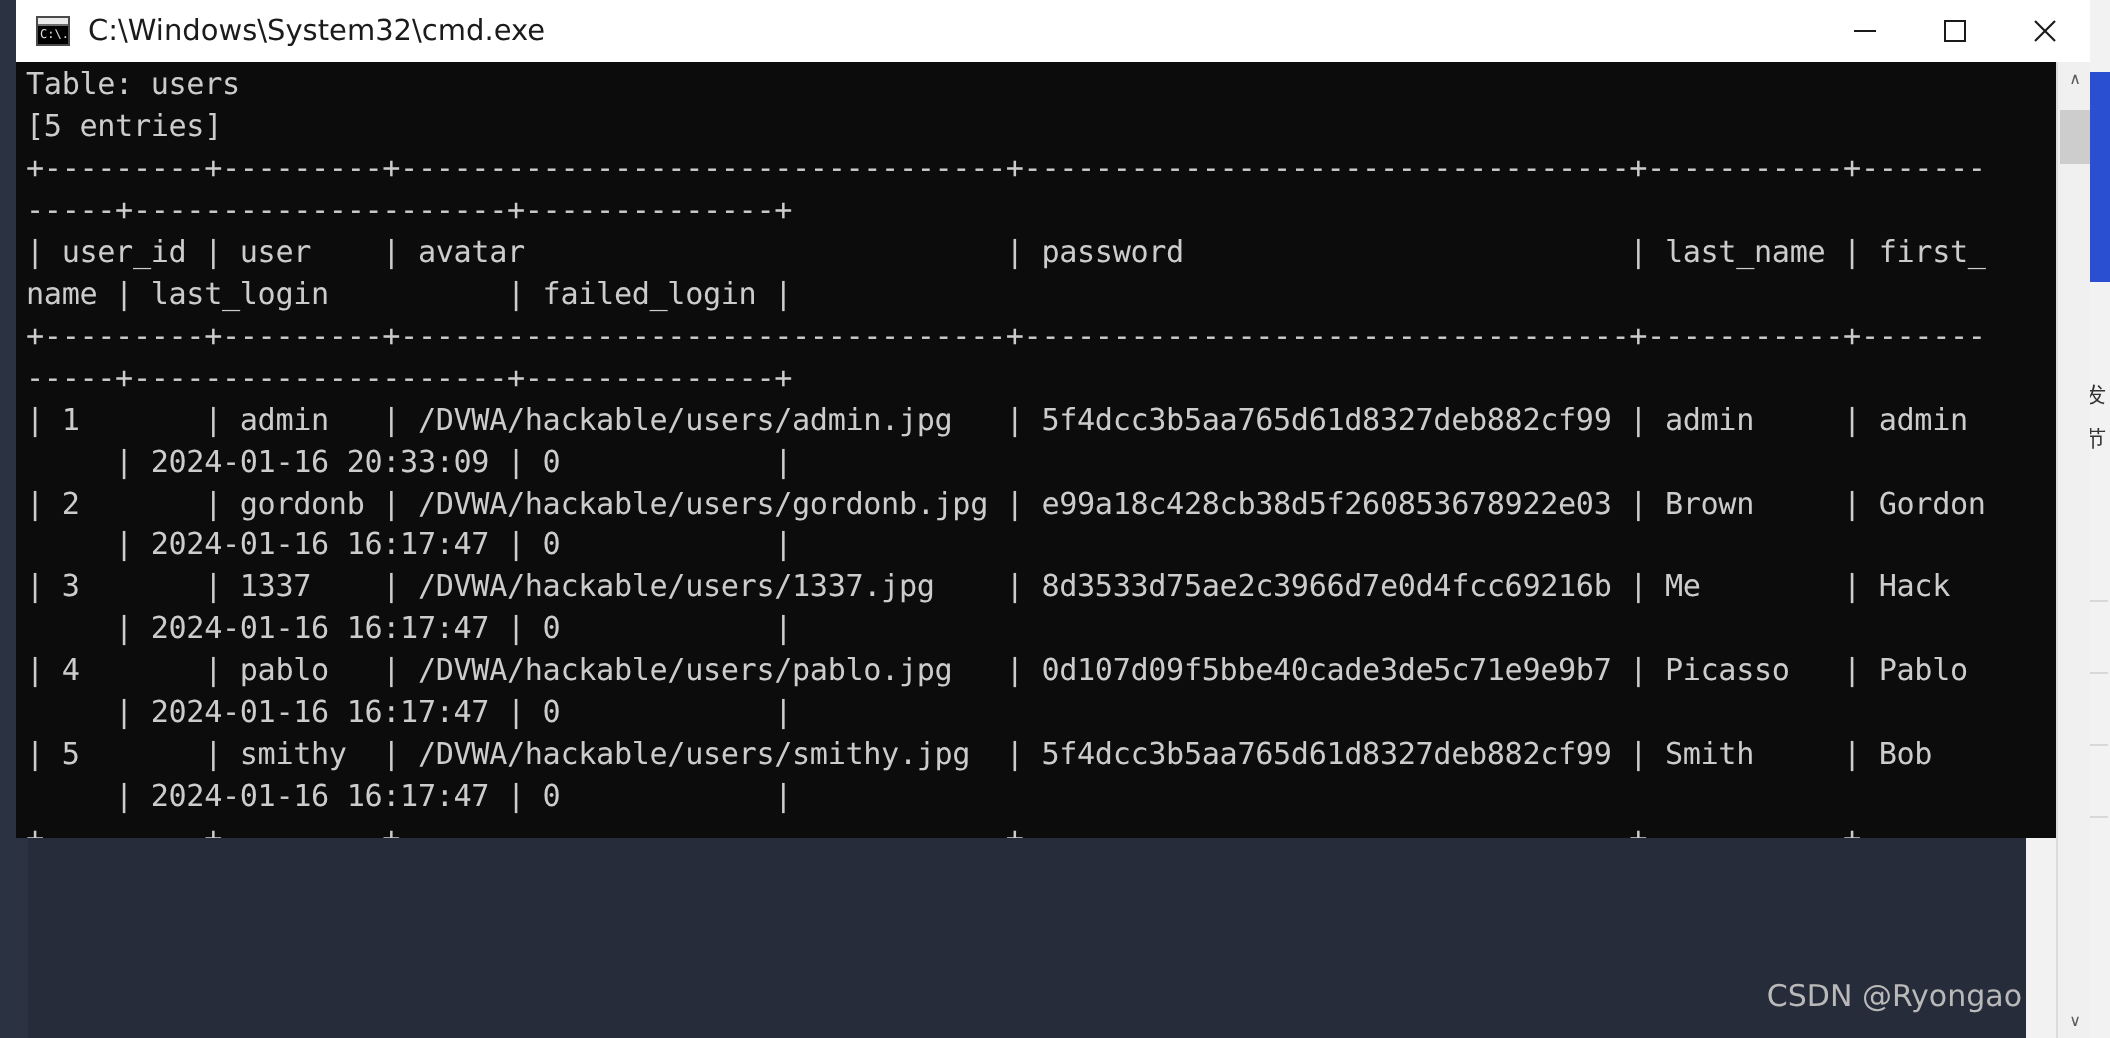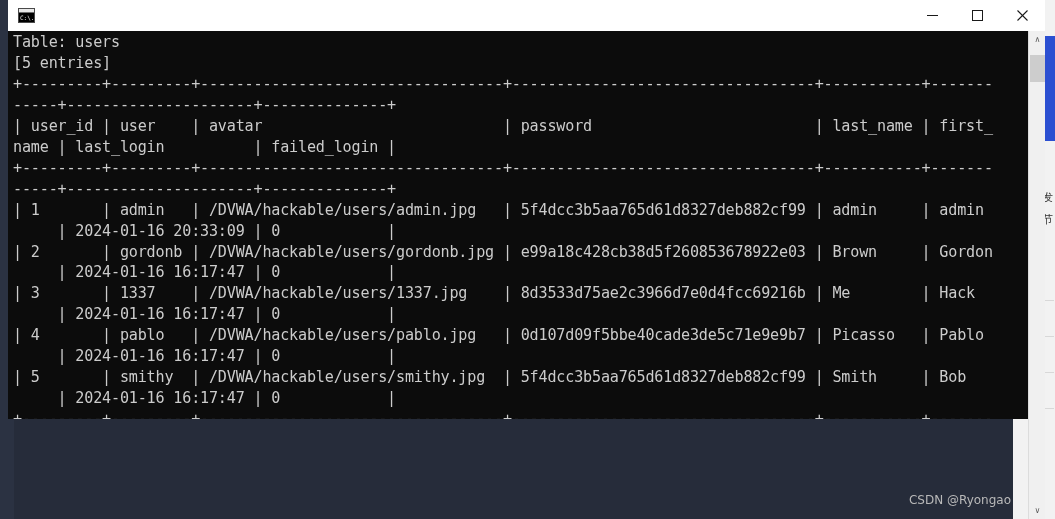--- a/index.html
+++ b/index.html
@@ -207,21 +207,21 @@
     height: 27px;
     background: #cdcdcd;
   }
 
   
   #watermark {
     position: absolute;
     right: 44px;
     bottom: 12px;
     font-family: "DejaVu Sans", sans-serif;
-    font-size: 12px;
+    font-size: 15px;
     color: #b9b9b9;
     white-space: nowrap;
   }
 </style>
 </head>
 <body>
 
 <div id="desktop-bg">
   <div class="bg-left-strip"></div>
 
@@ -240,20 +240,21 @@
   <div class="bg-bottom-text"></div>
 </div>
 
 <div id="console-window">
 
   <div id="title-bar">
     <div id="cmd-icon">
       <div class="bar"></div>
       <div class="body">C:\.</div>
     </div>
+    <div id="title-text">C:\Windows\System32\cmd.exe</div>
 
     <div class="win-btns">
       <div class="win-btn">
         <svg width="13" height="13" viewBox="0 0 13 13" aria-hidden="true">
           <line x1="1" y1="6.5" x2="12" y2="6.5" stroke="#1a1a1a" stroke-width="1"></line>
         </svg>
       </div>
       <div class="win-btn">
         <svg width="13" height="13" viewBox="0 0 13 13" aria-hidden="true">
           <rect x="1.5" y="1.5" width="10" height="10" fill="none" stroke="#1a1a1a" stroke-width="1"></rect>

